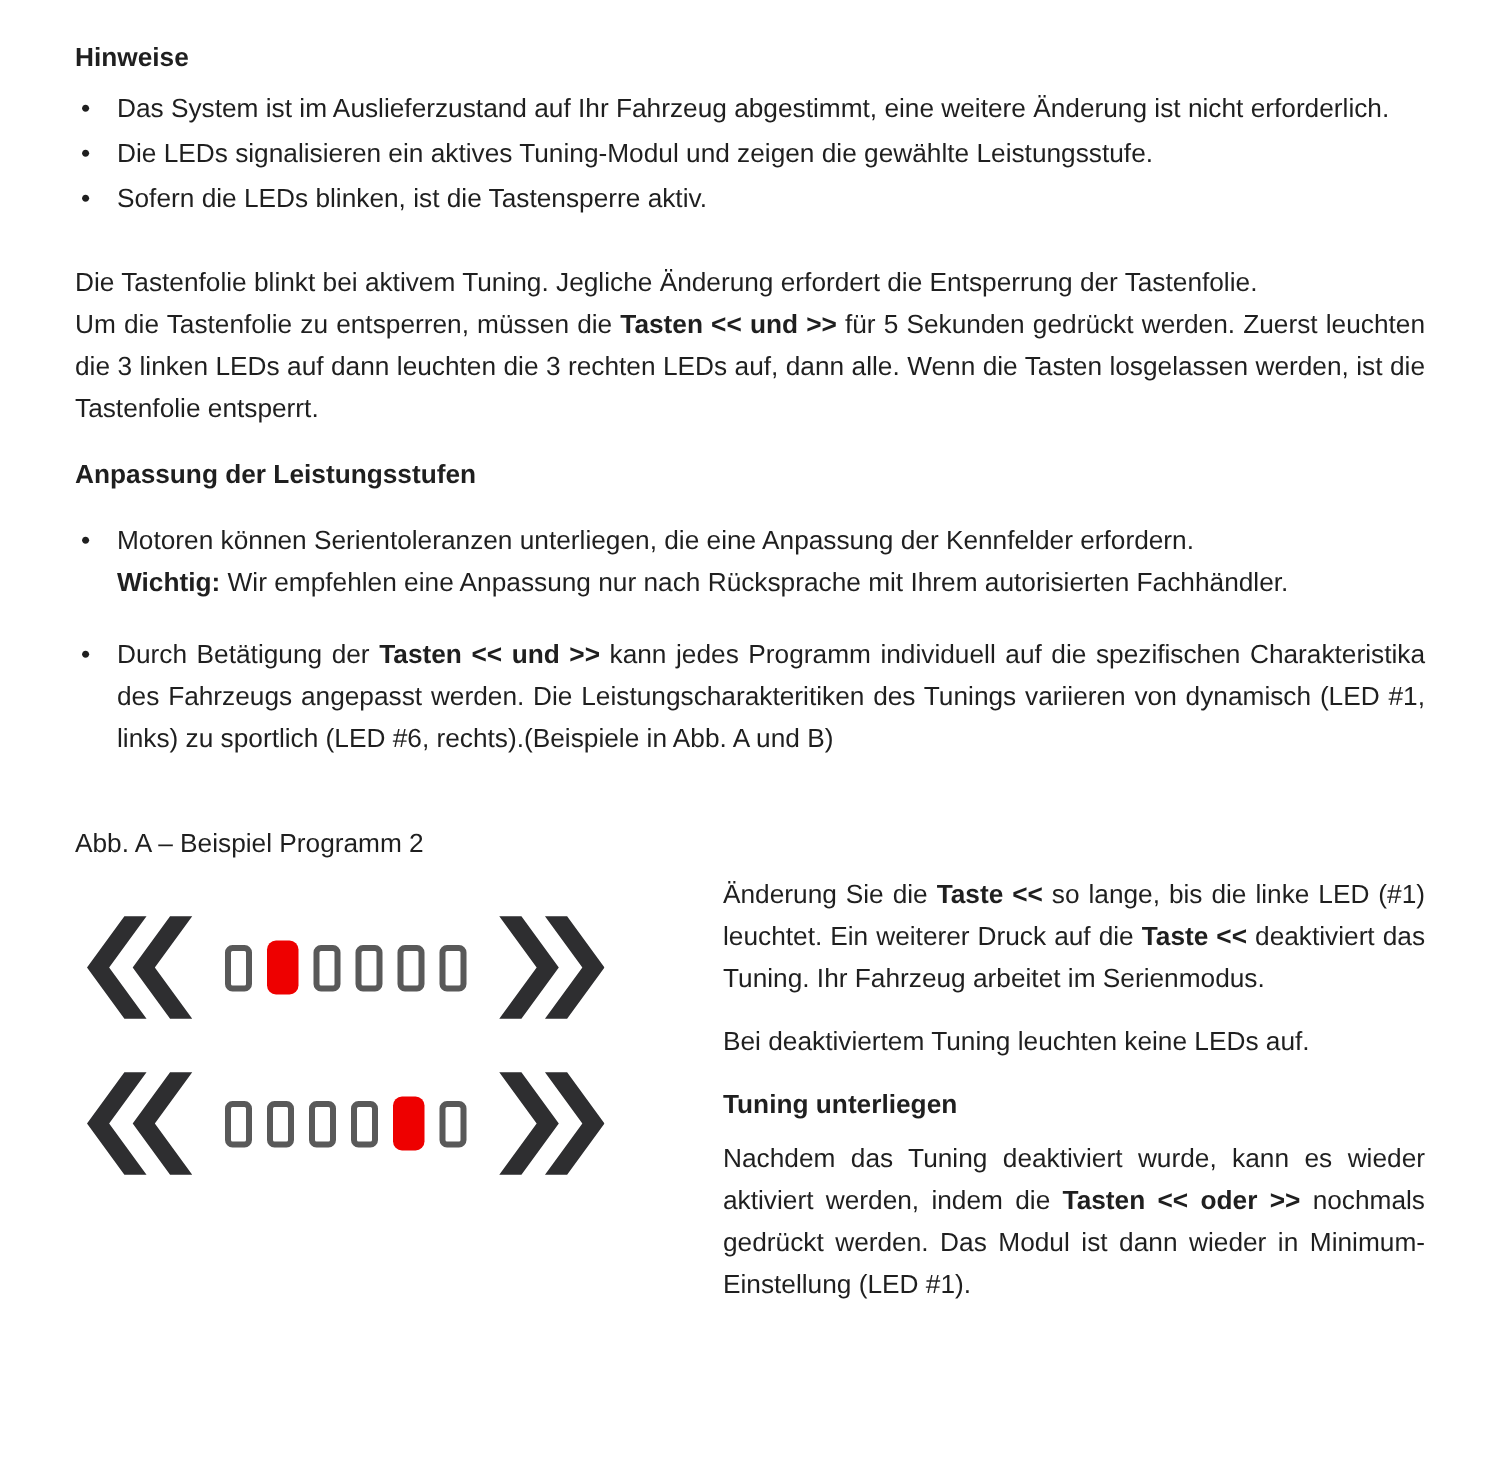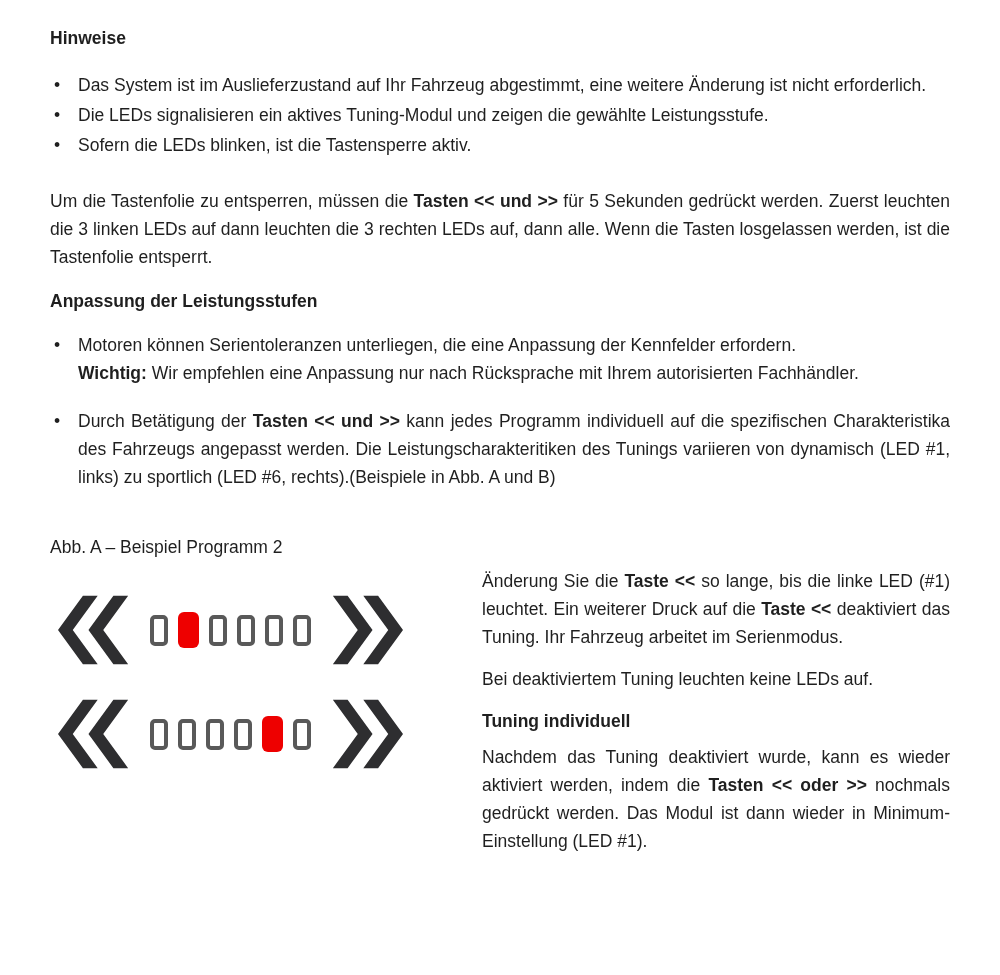--- a/index.html
+++ b/index.html
@@ -17,21 +17,21 @@
   .page{padding:24px 50px 0 50px;}
   h2{font-size:17.5px;font-weight:bold;}
   .just{text-align:justify;}
   strong{font-weight:bold;}
 
   
   .bullets{list-style:none;}
   .bullets li{position:relative;padding-left:28px;margin-bottom:2px;}
   .bullets li::before{content:"\2022";position:absolute;left:4px;top:0;}
 
-  .sec-hinweise h2{margin-bottom:19px;}
+  .sec-hinweise h2{margin-bottom:6px;}
   .sec-entsperren{margin-top:28px;}
   .sec-entsperren h2{margin-bottom:38px;}
   .sec-anpassung{margin-top:16px;}
   .sec-anpassung h2{margin-bottom:16px;}
   .sec-anpassung li{margin-bottom:20px;}
 
   
   .columns{display:flex;align-items:flex-start;margin-top:42px;}
   .col-left{width:432px;flex:0 0 432px;}
   .col-right{flex:1;margin-top:34px;}
@@ -56,20 +56,21 @@
   <section class="sec-hinweise">
     <h2>Hinweise</h2>
     <ul class="bullets">
       <li class="just">Das System ist im Auslieferzustand auf Ihr Fahrzeug abgestimmt, eine weitere Änderung ist nicht erforderlich.</li>
       <li>Die LEDs signalisieren ein aktives Tuning-Modul und zeigen die gewählte Leistungsstufe.</li>
       <li>Sofern die LEDs blinken, ist die Tastensperre aktiv.</li>
     </ul>
   </section>
 
   <section class="sec-entsperren">
+    <div>Die Tastenfolie blinkt bei aktivem Tuning. Jegliche Änderung erfordert die Entsperrung der Tastenfolie.</div>
     <p class="just"><span>Um die Tastenfolie zu entsperren, müssen die </span><strong>Tasten &lt;&lt; und &gt;&gt;</strong><span> für 5 Sekunden gedrückt werden. Zuerst leuchten die 3 linken LEDs auf dann leuchten die 3 rechten LEDs auf, dann alle. Wenn die Tasten losgelassen werden, ist die Tastenfolie entsperrt.</span></p>
   </section>
 
   <section class="sec-anpassung">
     <h2>Anpassung der Leistungsstufen</h2>
     <ul class="bullets">
       <li><span>Motoren können Serientoleranzen unterliegen, die eine Anpassung der Kennfelder erfordern.</span><br><strong>Wichtig:</strong><span> Wir empfehlen eine Anpassung nur nach Rücksprache mit Ihrem autorisierten Fachhändler.</span></li>
       <li class="just"><span>Durch Betätigung der </span><strong>Tasten &lt;&lt; und &gt;&gt;</strong><span> kann jedes Programm individuell auf die spezifischen Charakteristika des Fahrzeugs angepasst werden. Die Leistungscharakteritiken des Tunings variieren von dynamisch (LED #1, links) zu sportlich (LED #6, rechts).(Beispiele in Abb. A und B)</span></li>
     </ul>
   </section>
@@ -114,19 +115,19 @@
           <polygon fill="currentColor" points="18,0 2,0 29,37 2,74 18,74 45,37"></polygon>
           <polygon fill="currentColor" points="51,0 35,0 62,37 35,74 51,74 78,37"></polygon>
         </svg>
       </div>
     </div>
 
     <div class="col-right">
       <p class="just"><span>Änderung Sie die </span><strong>Taste &lt;&lt;</strong><span> so lange, bis die linke LED (#1) leuchtet. Ein weiterer Druck auf die </span><strong>Taste &lt;&lt;</strong><span> deaktiviert das Tuning. Ihr Fahrzeug arbeitet im Serienmodus.</span></p>
       <p>Bei deaktiviertem Tuning leuchten keine LEDs auf.</p>
 
-      <h3 class="h-aktivieren">Tuning individuell</h3>
+      <h3 class="h-aktivieren">Tuning unterliegen</h3>
       <p class="just"><span>Nachdem das Tuning deaktiviert wurde, kann es wieder aktiviert werden, indem die </span><strong>Tasten &lt;&lt; oder &gt;&gt;</strong><span> nochmals gedrückt werden. Das Modul ist dann wieder in Minimum-Einstellung (LED #1).</span></p>
 
     </div>
 
   </div>
 </div>
 
 </body></html>

